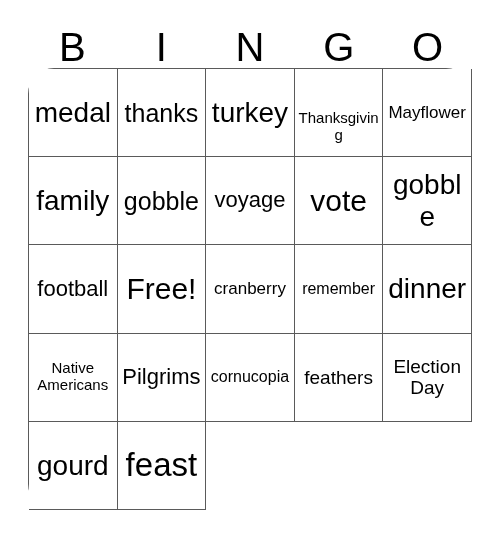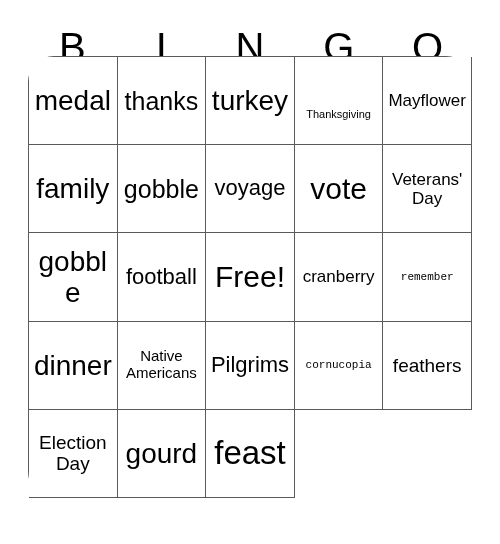--- a/index.html
+++ b/index.html
@@ -44,21 +44,21 @@
     font-weight: 400;
     letter-spacing: 0;
     color: #000000;
     user-select: none;
   }
 
   
   #bingo-grid {
     position: absolute;
     left: 28px;
-    top: 56px;
+    top: 68px;
     width: 444px;
     height: 442px;
     display: grid;
     grid-template-columns: repeat(5, 1fr);
     grid-template-rows: repeat(5, 1fr);
     border-top: 1px solid #5a5a5a;
     border-left: 1px solid #5a5a5a;
     box-sizing: border-box;
     background: #ffffff;
     border-radius: 26px;
@@ -78,22 +78,22 @@
   .cell-text {
     display: block;
     width: 100%;
     text-align: center;
     line-height: 1.12;
     color: #000000;
     word-wrap: break-word;
   }
 
   
-  .fs-xs  { font-size: 11px; margin-top: 28px; }
-  .fs-sm  { font-size: 11px; font-family: Liberation Mono, monospace; }
+  .fs-xs  { font-size: 15px; margin-top: 28px; }
+  .fs-sm  { font-size: 16px; }
   .fs-smm { font-size: 15px; }
   .fs-md  { font-size: 17px; }
   .fs-mdl { font-size: 19px; }
   .fs-lg  { font-size: 22px; }
   .fs-xl  { font-size: 25px; }
   .fs-2xl { font-size: 28px; }
   .fs-3xl { font-size: 30px; }
   .fs-4xl { font-size: 33px; }
 </style>
 </head>
@@ -131,23 +131,20 @@
       <div class="bingo-cell">
         <span class="cell-text fs-xl">gobble</span>
       </div>
       <div class="bingo-cell">
         <span class="cell-text fs-lg">voyage</span>
       </div>
       <div class="bingo-cell">
         <span class="cell-text fs-3xl">vote</span>
       </div>
       <div class="bingo-cell">
-        <span class="cell-text fs-md">Veterans' Day</span>
-      </div>
-      <div class="bingo-cell">
         <span class="cell-text fs-2xl">gobble</span>
       </div>
       <div class="bingo-cell">
         <span class="cell-text fs-lg">football</span>
       </div>
       <div class="bingo-cell">
         <span class="cell-text fs-3xl">Free!</span>
       </div>
       <div class="bingo-cell">
         <span class="cell-text fs-md">cranberry</span>

